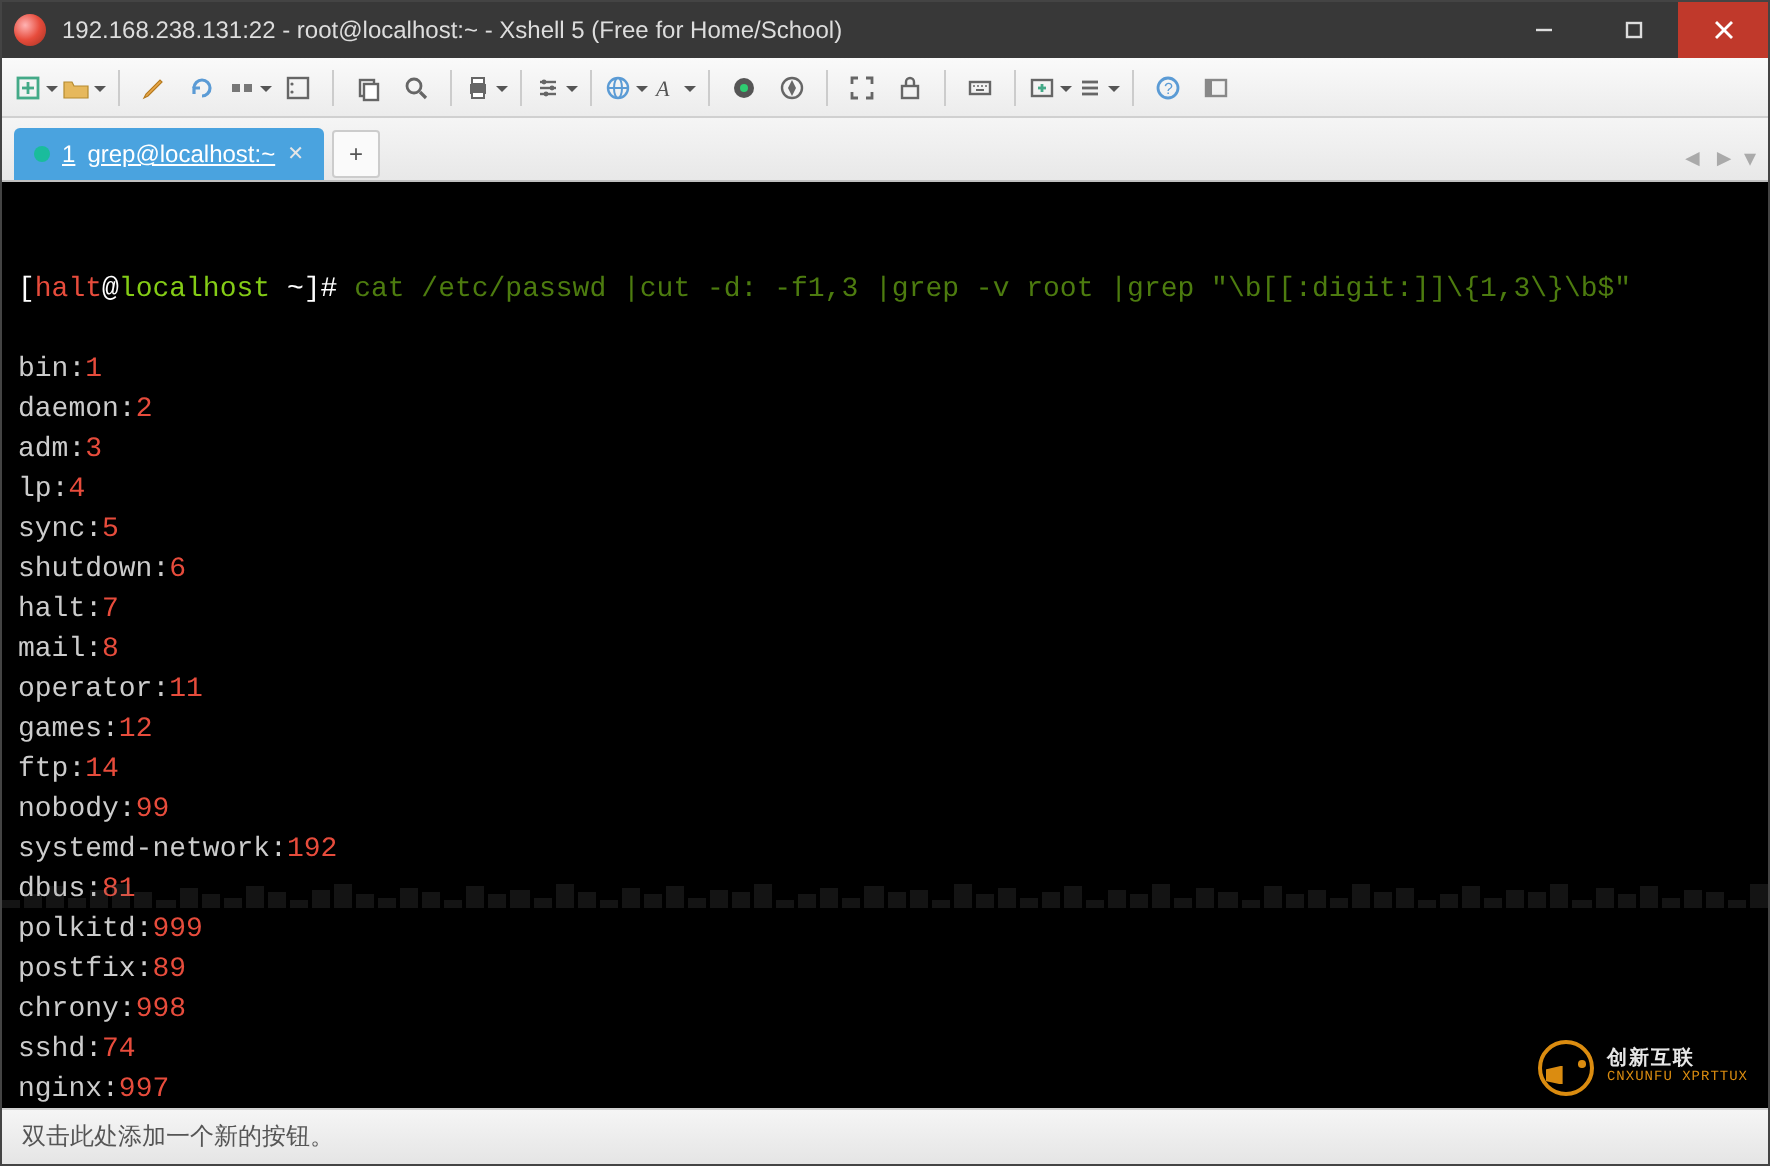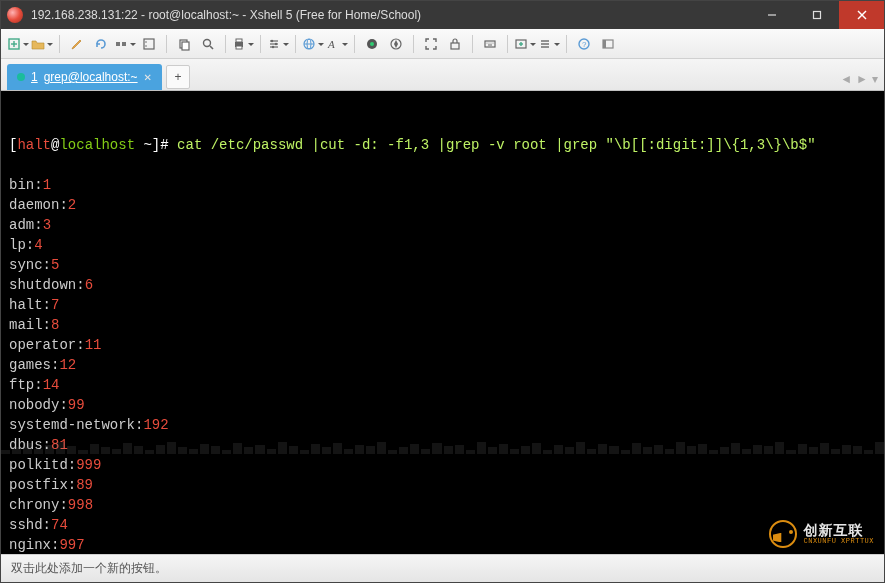--- a/index.html
+++ b/index.html
@@ -23,31 +23,31 @@
   .newtab { width: 24px; height: 24px; margin-left: 4px; margin-bottom: 1px; display:flex;align-items:center;justify-content:center; border:1px solid #ccc; background:#fafafa; border-radius:2px; color:#555;}
   .tab-spacer { flex: 1; }
   .tab-arrows { display:flex; gap:4px; margin-bottom:4px; color:#aaa;}
   .terminal { background: #000; color: #ccc; font-family: 'Consolas', 'Courier New', monospace; font-size: 14px; line-height: 20px; padding: 4px 8px; height: 463px; overflow: hidden; white-space: pre-wrap; word-break: break-word; position:relative;}
   .prompt-open { color: #fff; }
   .prompt-user { color: #e74c3c; }
   .prompt-at { color: #fff; }
   .prompt-host { color: #84cc16; }
   .prompt-path { color: #fff; }
   .prompt-close { color: #fff; }
-  .cmd { color: #bef264; }
+  .cmd { color: #4d7c0f; }
   .key { color: #ccc; }
   .colon { color: #ccc; }
   .num { color: #e74c3c; }
   .statusbar { height: 28px; background: linear-gradient(#f5f5f5,#e5e5e5); border-top: 1px solid #d0d0d0; display: flex; align-items: center; padding: 0 10px; color: #555; font-size: 12px; }
   .watermark { position:absolute; right:10px; bottom:6px; display:flex; align-items:center; gap:6px; opacity:0.9;}
   .watermark .wm-icon { width:28px; height:28px; border:2px solid #f39c12; border-radius:50%; position:relative;}
   .watermark .wm-icon::before { content:''; position:absolute; top:45%; left:5%; width:60%; height:40%; background:#f39c12; clip-path: polygon(0 20%,60% 0,60% 100%,0 80%);}
   .watermark .wm-icon::after { content:''; position:absolute; top:35%; right:10%; width:16%; height:16%; border-radius:50%; background:#f39c12;}
   .watermark .wm-text { display:flex; flex-direction:column; line-height:1;}
-  .watermark .wm-main { color:#fff; font-weight:bold; font-size:14px; letter-spacing:1px;}
+  .watermark .wm-main { color:#fff; font-weight:bold; font-size:10px; letter-spacing:1px;}
   .watermark .wm-sub { color:#f39c12; font-size:7px; letter-spacing:0.5px;}
   .eq-bg { position:absolute; left:0; right:0; bottom:100px; height:22px; pointer-events:none; opacity:0.15; display:flex; align-items:flex-end; gap:2px;}
   .eq-bg span { flex:1; background:#888;}
 </style>
 </head>
 <body>
 
 <div class="titlebar">
   <div class="app-icon"></div>
   <div class="title-text">192.168.238.131:22 - root@localhost:~ - Xshell 5 (Free for Home/School)</div>

